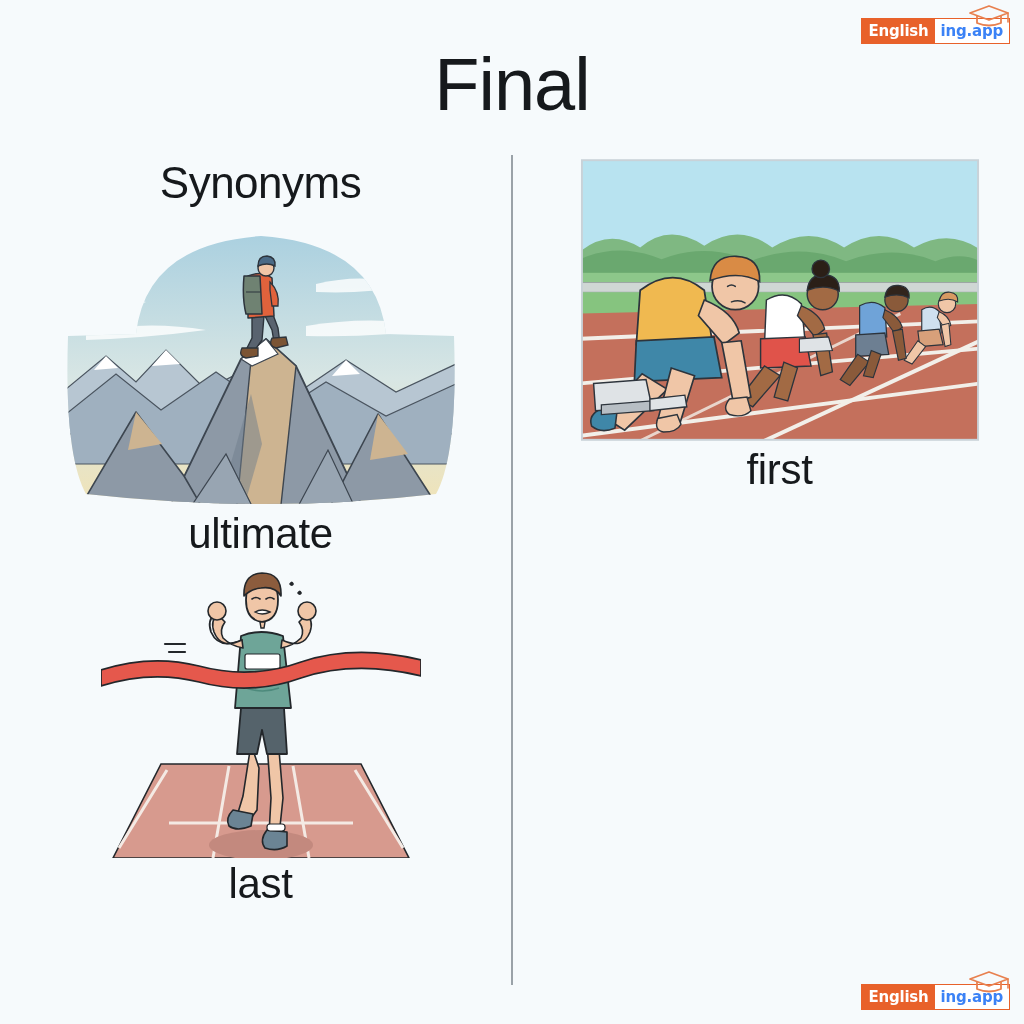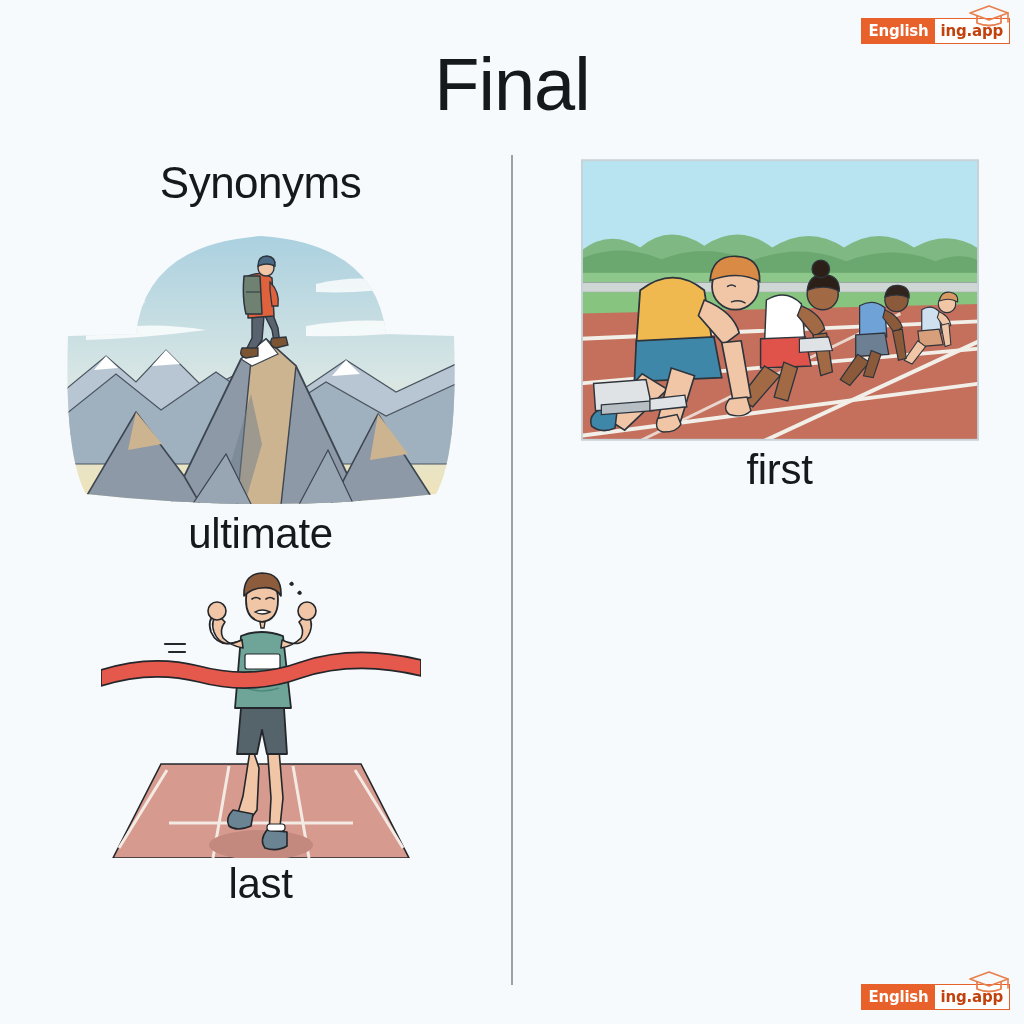--- a/index.html
+++ b/index.html
@@ -34,21 +34,21 @@
     display: flex;
     align-items: center;
     padding: 0 6px;
     font-family: "DejaVu Sans", sans-serif;
     font-size: 15px;
     font-weight: 700;
     letter-spacing: -0.2px;
     line-height: 1;
   }
   .logo-left  { background: #e8612a; color: #ffffff; }
-  .logo-right { background: #ffffff; color: #c2410c; }
+  .logo-right { background: #ffffff; color: #3b82f6; }
 
   .logo-cap {
     position: absolute;
     right: -3px;
     top: -17px;
     width: 46px;
     height: 26px;
     pointer-events: none;
   }
 

